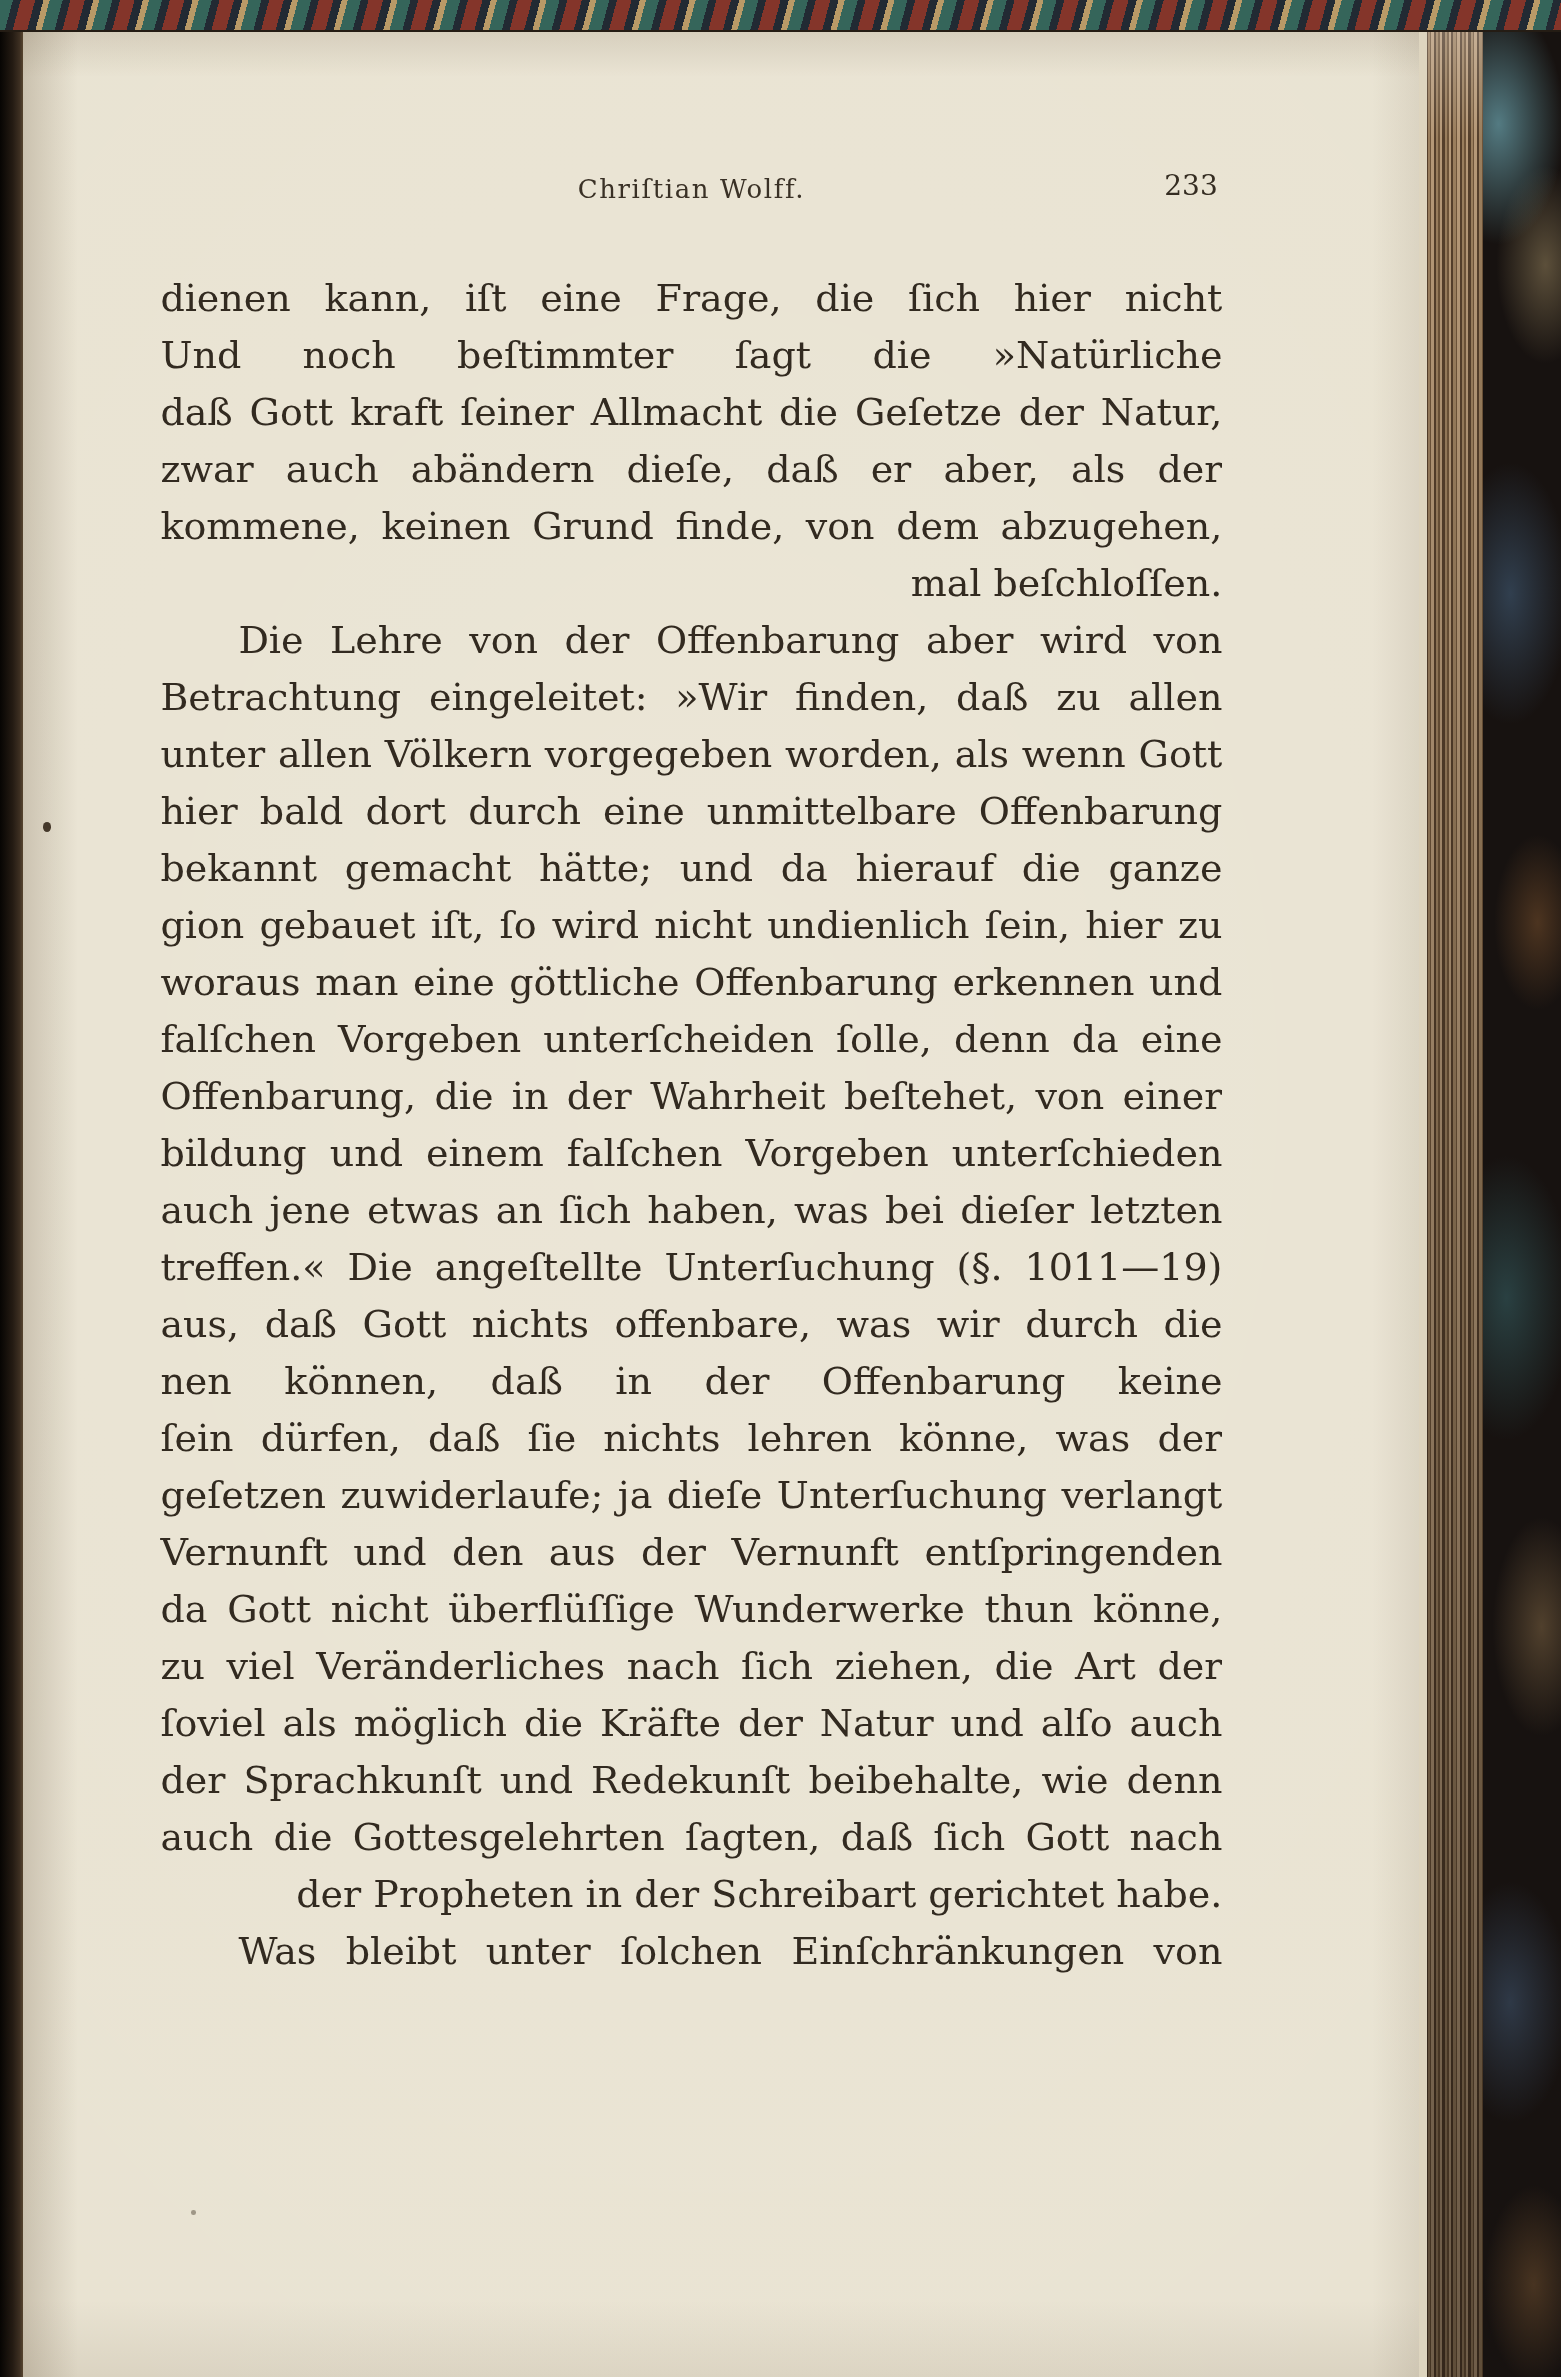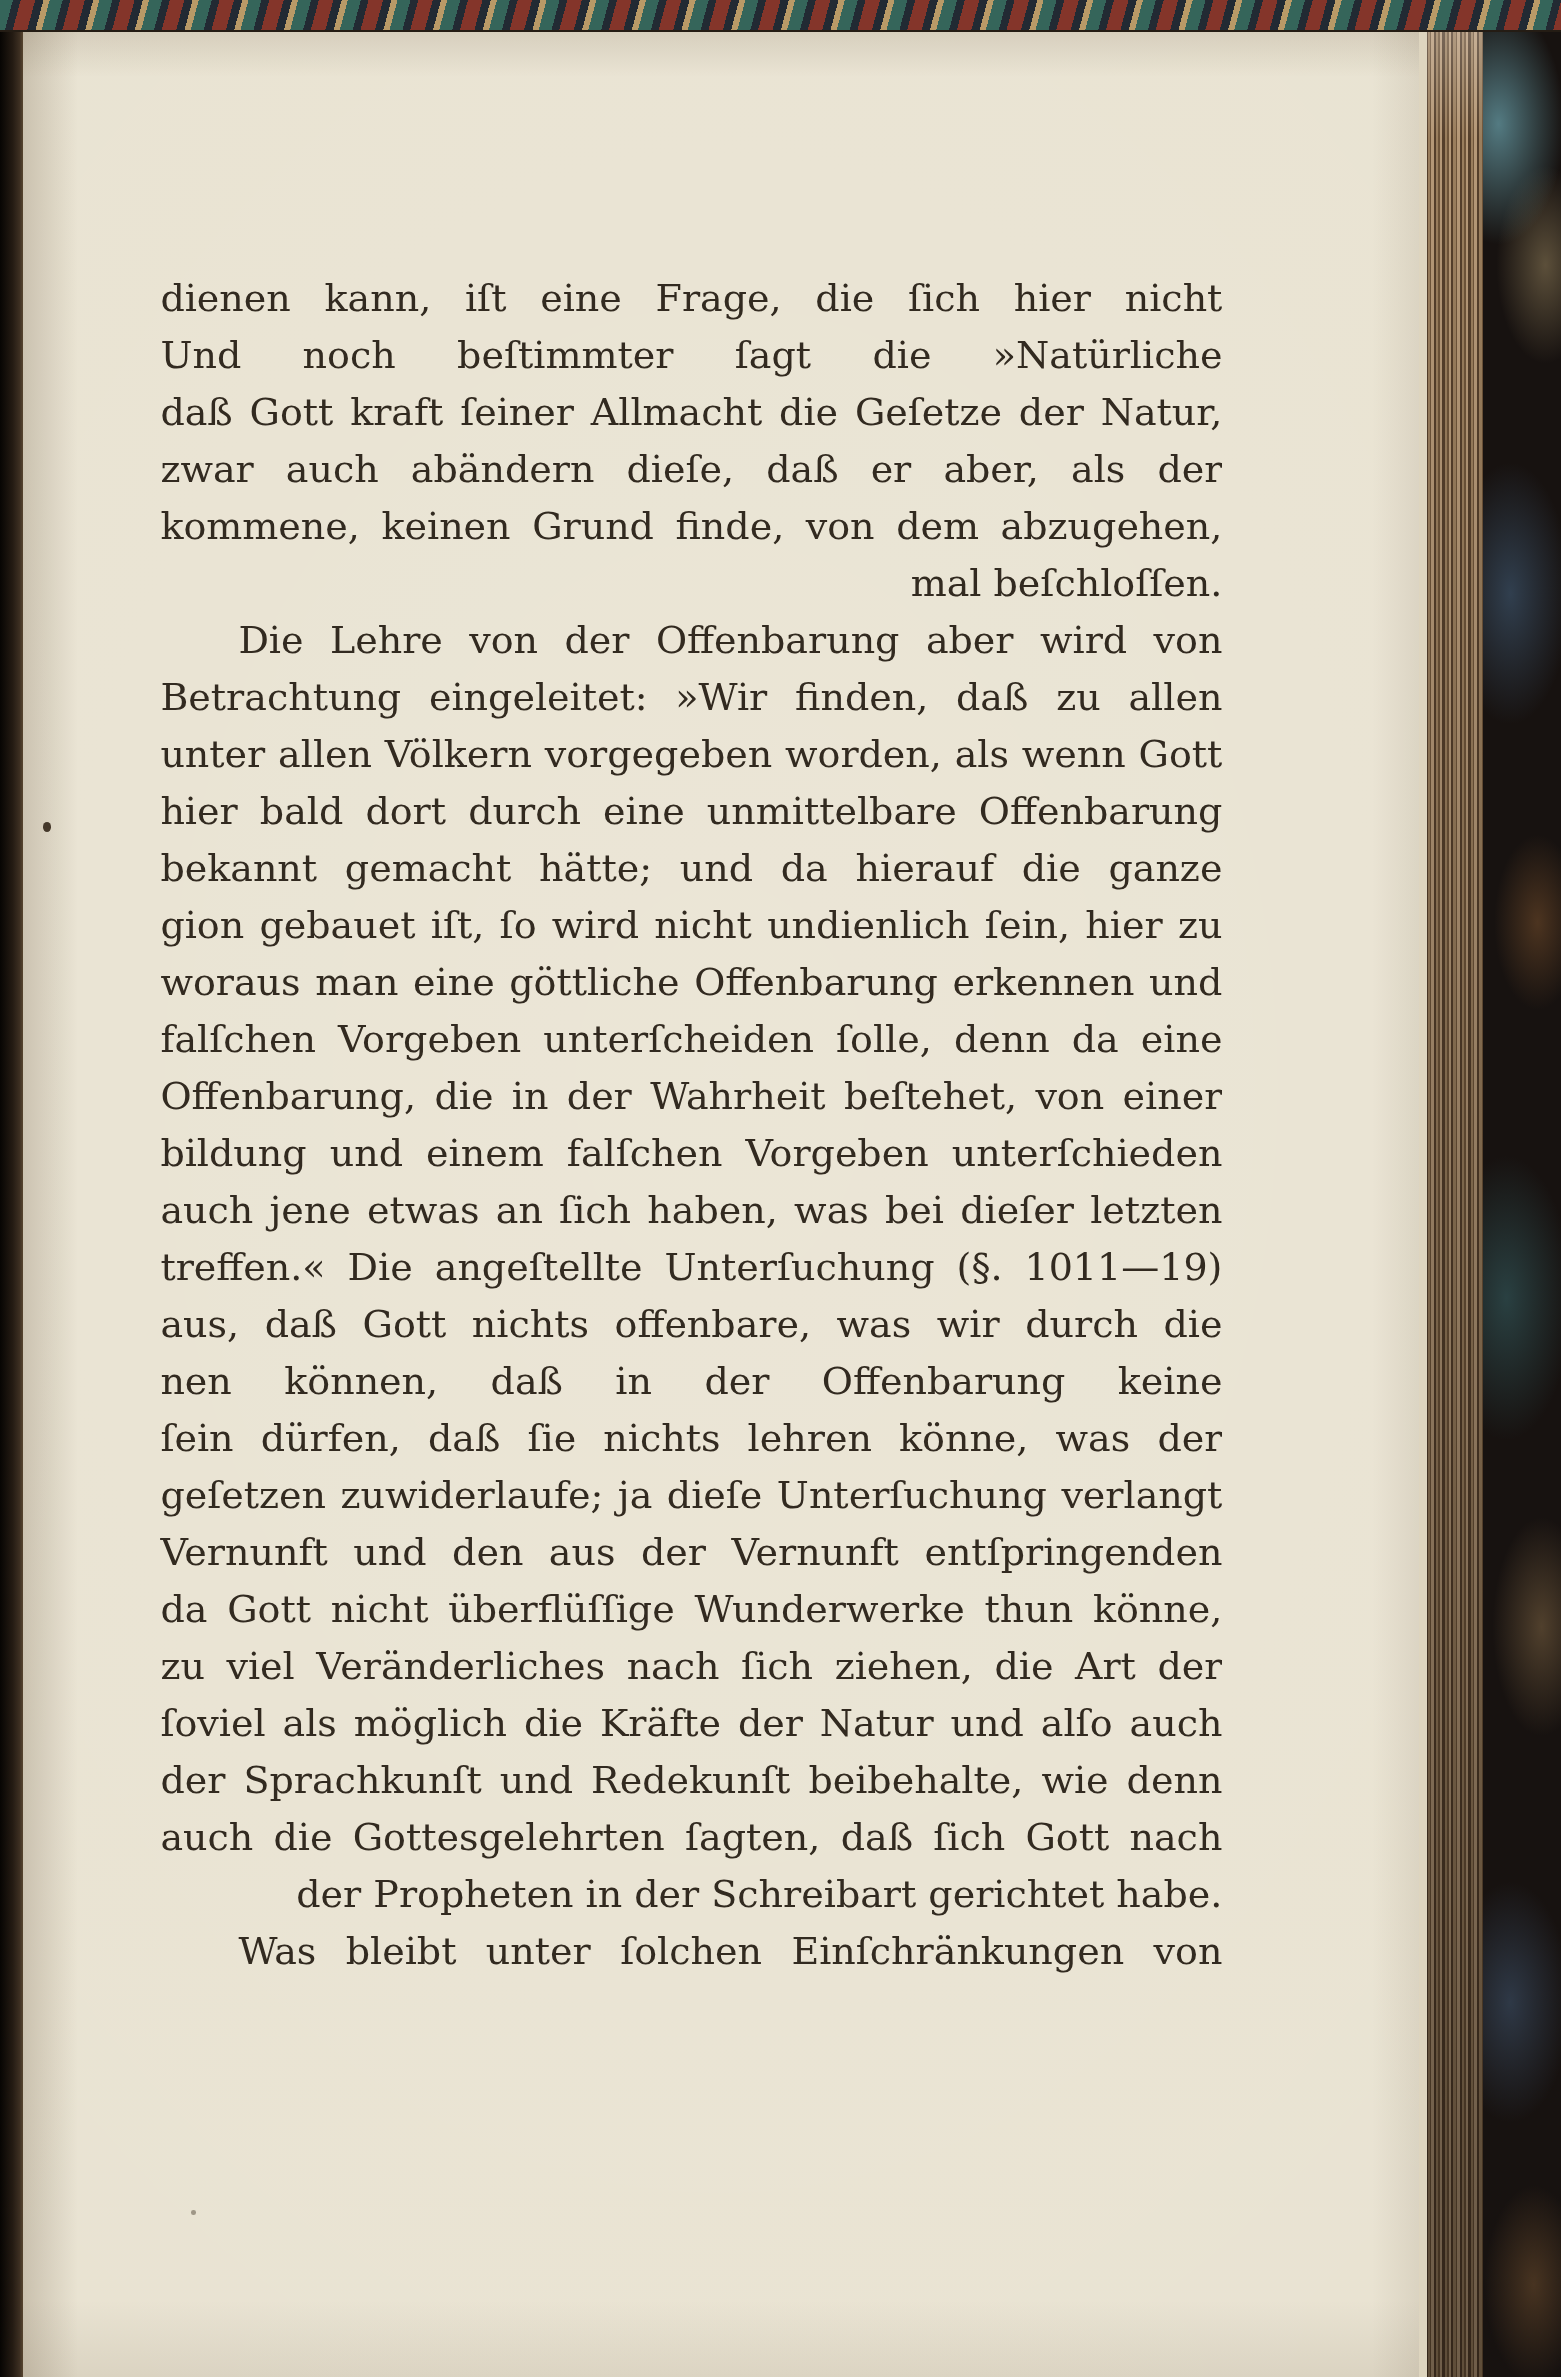--- a/index.html
+++ b/index.html
@@ -83,20 +83,24 @@
 </head>
 <body>
 
 <div class="scan">
 
   <div class="headband"></div>
 
   <div class="spine-edge"></div>
 
   <div class="page">
+    <div class="pagehead">
+      <div class="running-title">Chriſtian Wolff.</div>
+      <div class="page-number">233</div>
+    </div>
 
     <div class="body-text">
         <div class="para">
           <div class="line">dienen kann, iſt eine Frage, die ſich hier nicht entſcheiden läßt.«</div>
           <div class="line">Und noch beſtimmter ſagt die »Natürliche Gottesgelahrtheit«, §.466,</div>
           <div class="line">daß Gott kraft ſeiner Allmacht die Geſetze der Natur, die er gegeben,</div>
           <div class="line">zwar auch abändern dieſe, daß er aber, als der ſchlechthin Voll=</div>
           <div class="line">kommene, keinen Grund finde, von dem abzugehen, was er ein=</div>
           <div class="line last">mal beſchloſſen.</div>
         </div>

